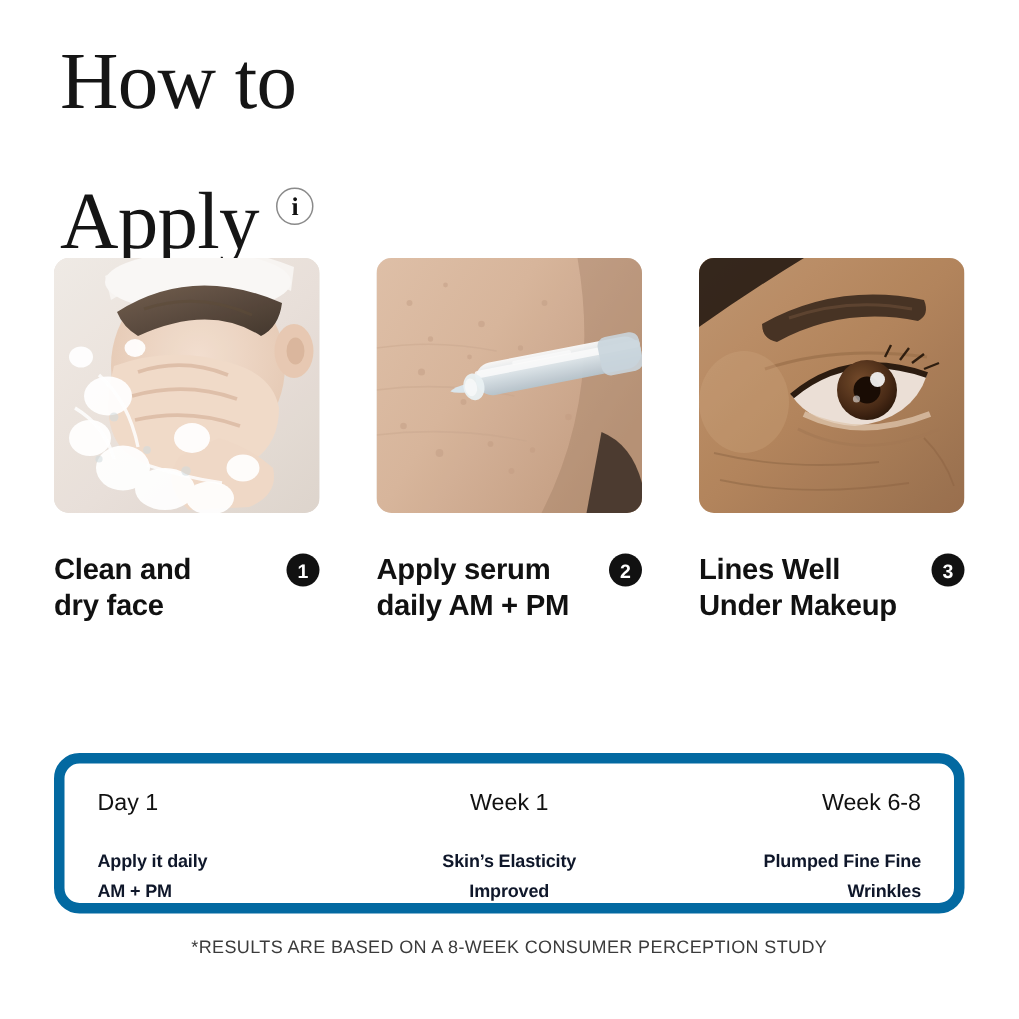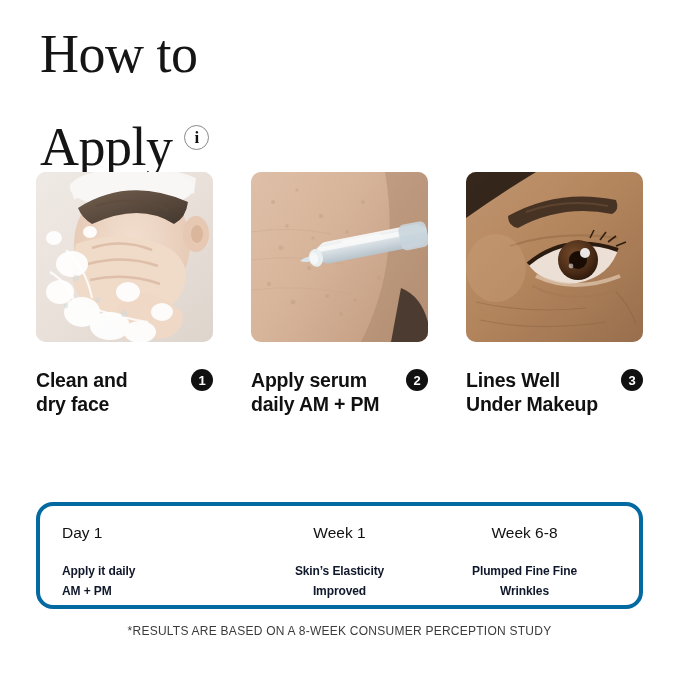--- a/index.html
+++ b/index.html
@@ -118,30 +118,30 @@
     margin-top: 1px;
   }
 
   
   .timeline {
     position: absolute;
     left: 36px;
     top: 502px;
     width: 607px;
     height: 107px;
-    border: 4px solid #0369a1;
+    border: 7px solid #0369a1;
     border-radius: 17px;
     display: flex;
     align-items: flex-start;
     padding: 17px 22px 0 22px;
   }
   .tl-col { flex: 1 1 33.33%; }
   .tl-col.left   { text-align: left; }
   .tl-col.center { text-align: center; }
-  .tl-col.right  { text-align: center; }
+  .tl-col.right  { text-align: right; }
 
   .tl-head {
     font-size: 15.5px;
     font-weight: 400;
     color: #111111;
     line-height: 19px;
   }
   .tl-body {
     margin-top: 19px;
     font-size: 12px;

